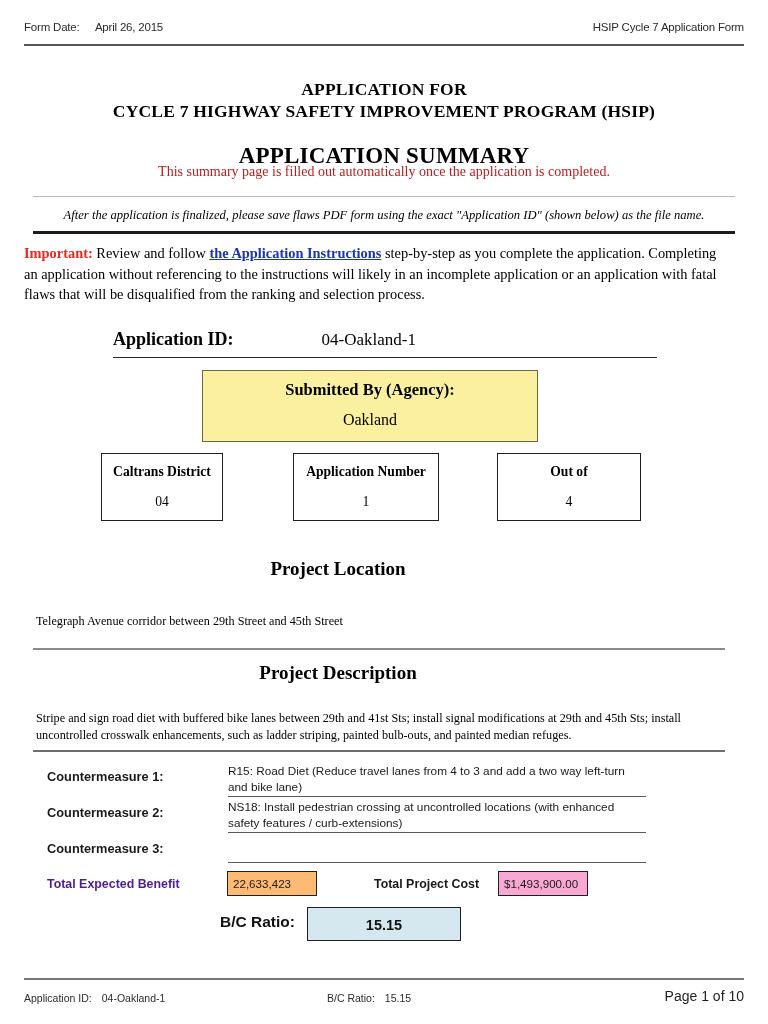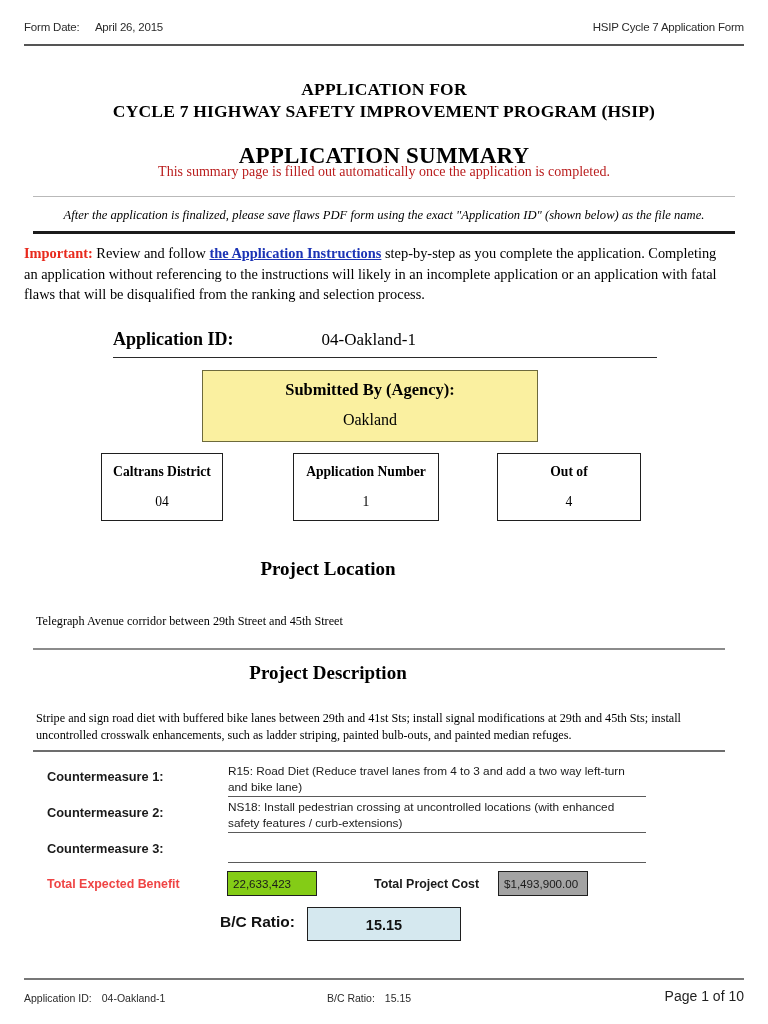--- a/index.html
+++ b/index.html
@@ -212,21 +212,21 @@
   }
   .small-box-value {
     font-family: "Liberation Serif", serif;
     font-size: 13.6px;
     margin-top: 14px;
   }
 
   
   .section-title {
     position: absolute;
-    left: 4px;
+    left: 14px;
     width: 648px;
     text-align: center;
     font-family: "Liberation Serif", serif;
     font-weight: bold;
     font-size: 19px;
   }
   .loc-title { top: 558px; }
   .loc-text {
     position: absolute;
     top: 614px;
@@ -299,35 +299,35 @@
   .cm-rule-3 { top: 862px; }
 
   
   .tb-label {
     position: absolute;
     top: 877px;
     left: 47px;
     font-family: "Liberation Sans", sans-serif;
     font-weight: bold;
     font-size: 12.4px;
-    color: #ef4444;
+    color: #4c1d95;
   }
   .tb-input {
     position: absolute;
     top: 871px;
     left: 227px;
     width: 90px;
     height: 25px;
     border: 1.2px solid #1f1f1f;
     box-sizing: border-box;
     font-family: "Liberation Sans", sans-serif;
     font-size: 11.6px;
     color: #1a1a1a;
     padding: 5px 0 0 5px;
-    background: #84cc16;
+    background: #fdba74;
   }
   .tpc-label {
     position: absolute;
     top: 877px;
     left: 374px;
     font-family: "Liberation Sans", sans-serif;
     font-weight: bold;
     font-size: 12.4px;
     color: #1a1a1a;
   }
@@ -336,21 +336,21 @@
     top: 871px;
     left: 498px;
     width: 90px;
     height: 25px;
     border: 1.2px solid #1f1f1f;
     box-sizing: border-box;
     font-family: "Liberation Sans", sans-serif;
     font-size: 11.6px;
     color: #1a1a1a;
     padding: 5px 0 0 5px;
-    background: #a3a3a3;
+    background: #f9a8d4;
   }
   .bc-label {
     position: absolute;
     top: 913px;
     left: 220px;
     font-family: "Liberation Sans", sans-serif;
     font-weight: bold;
     font-size: 15.5px;
     color: #111111;
   }

